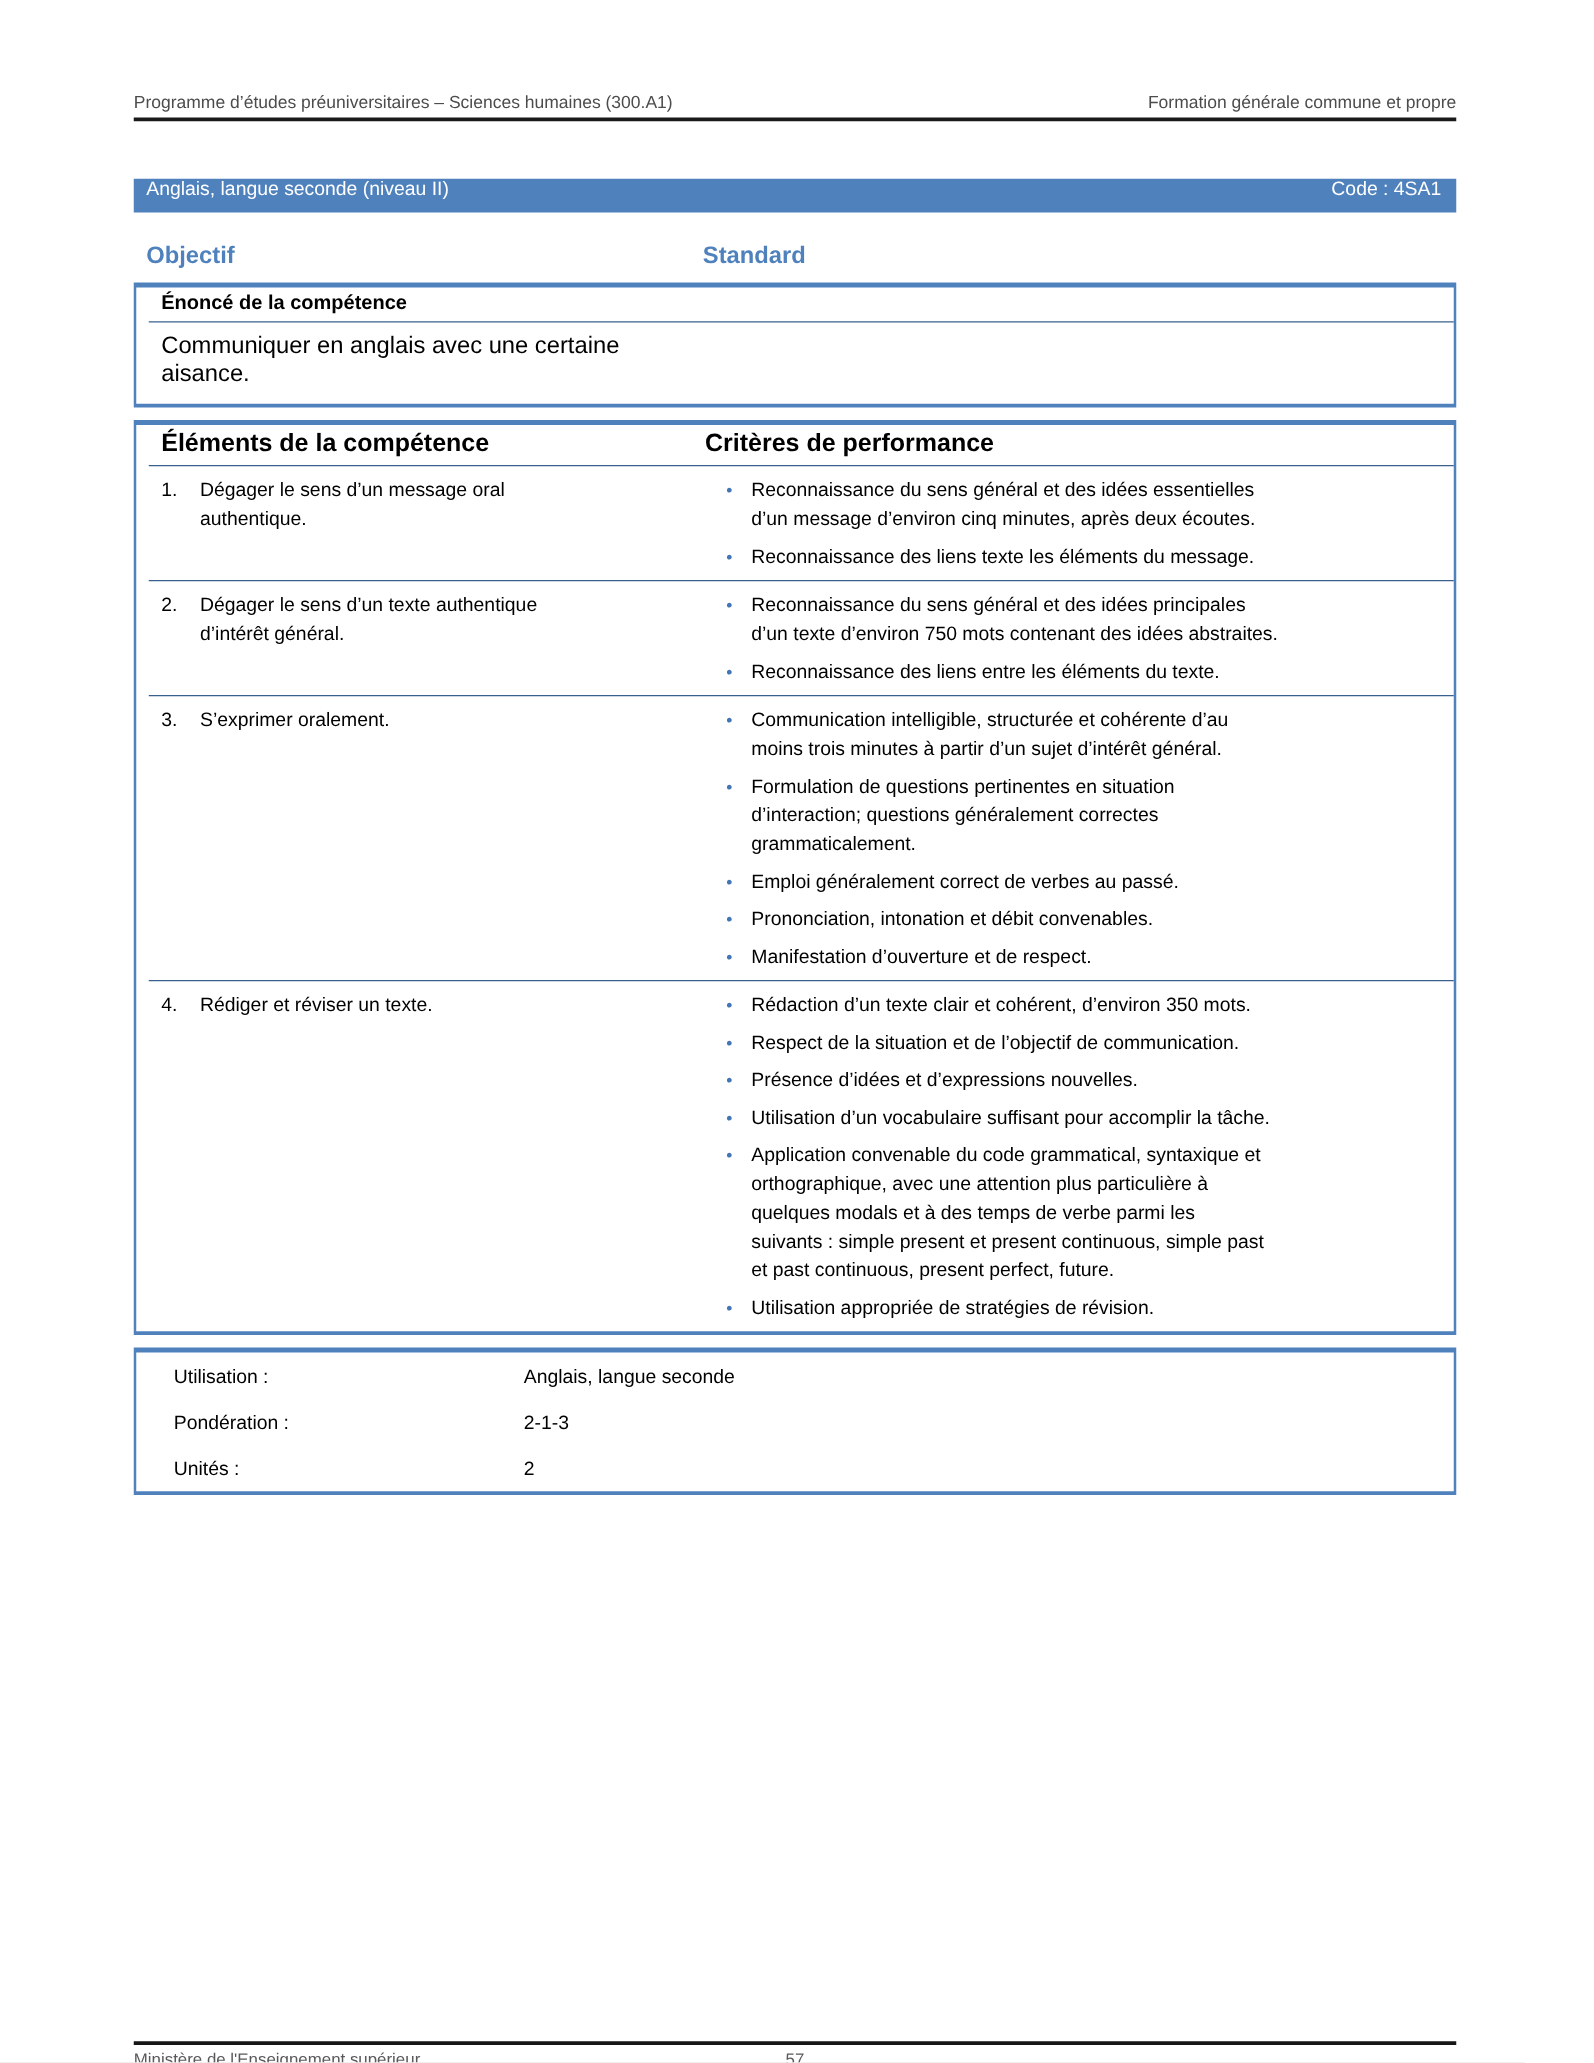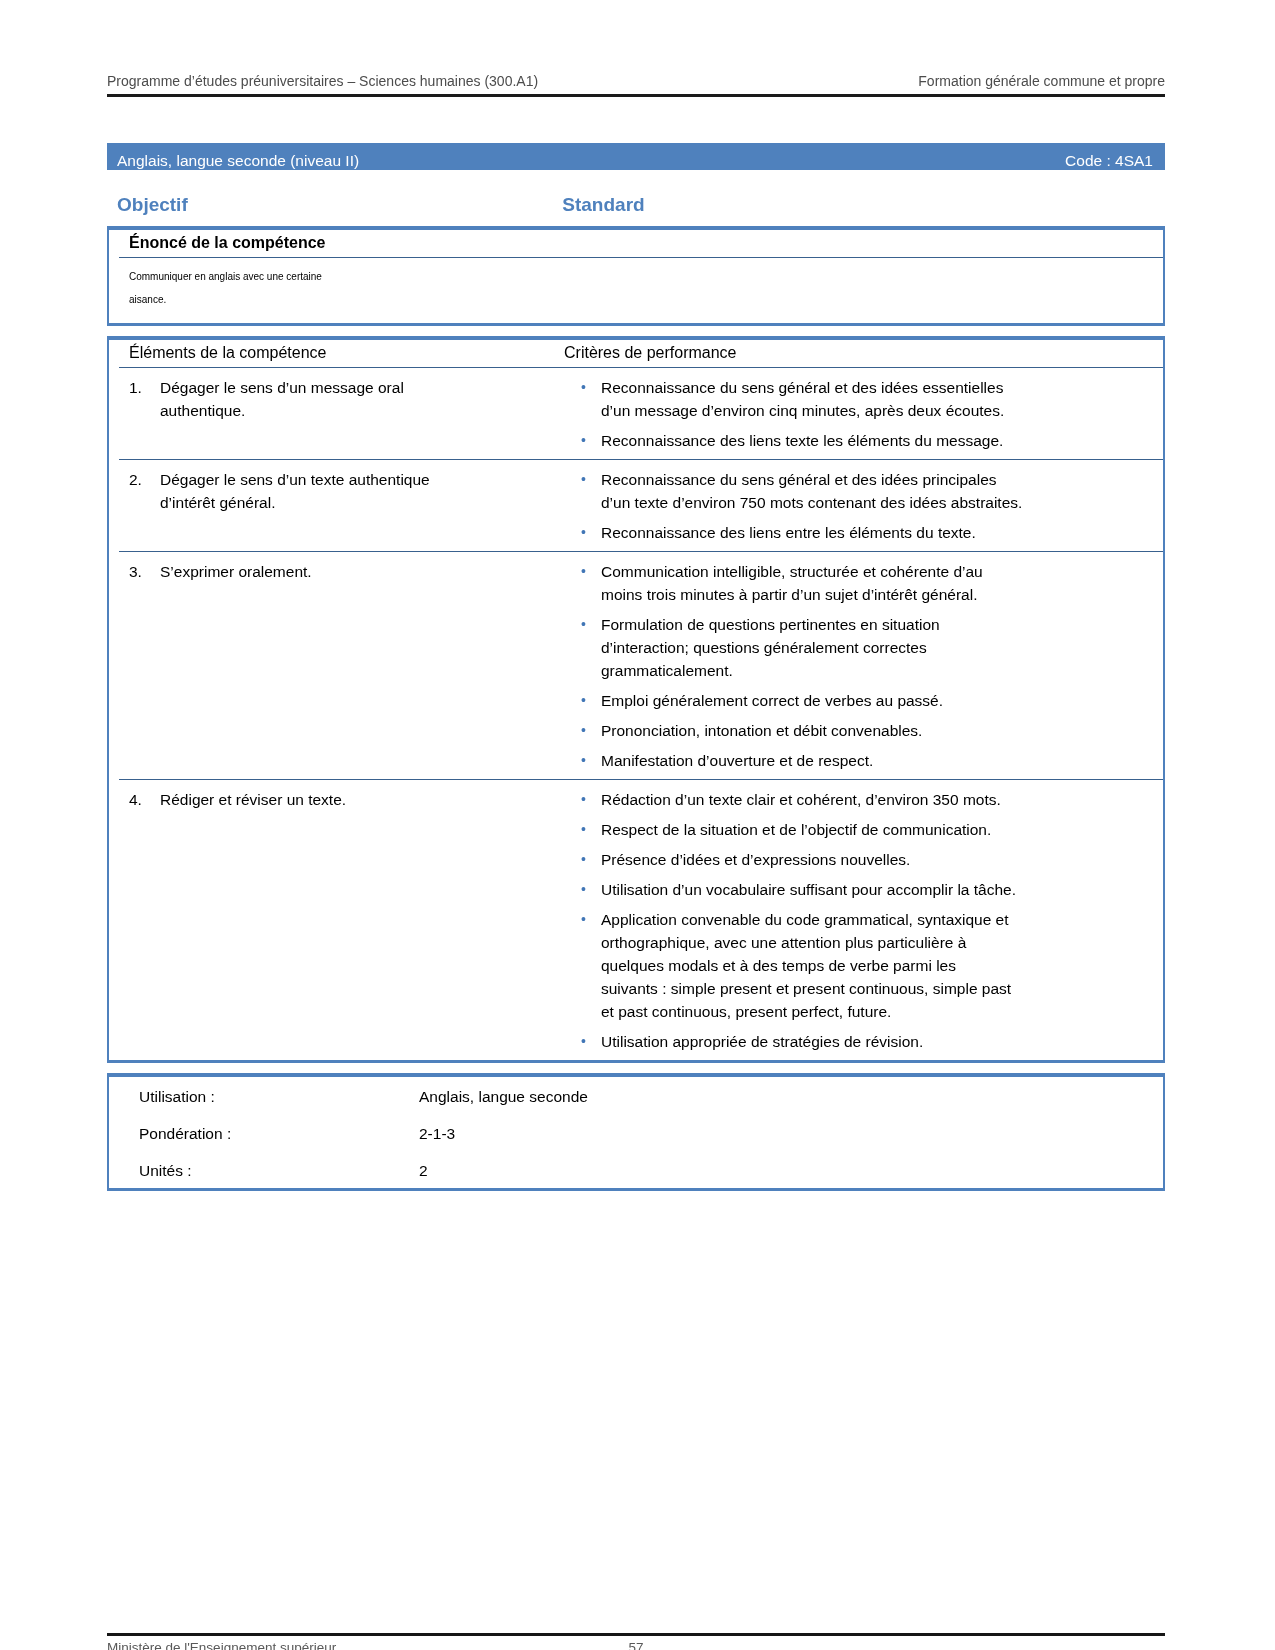--- a/index.html
+++ b/index.html
@@ -21,21 +21,21 @@
     font-size:14px;color:#4c4c4c;
   }
   .header-rule{border-top:3px solid #1a1a1a;margin-top:5px;}
 
   
   .banner{
     margin-top:46px;
     background:#4F81BD;
     color:#fff;
     height:27px;
-    display:flex;justify-content:space-between;align-items:flex-end;
+    display:flex;justify-content:space-between;align-items:flex-start;
     padding:0 12px 0 10px;
     box-sizing:border-box;
     font-size:15.5px;
   }
 
   
   .col-headings{margin-top:24px;padding-left:10px;font-size:19px;font-weight:bold;color:#4F81BD;}
   .col-headings .obj{display:inline-block;width:440px;}
 
   
@@ -48,26 +48,26 @@
     padding-left:10px;
   }
   .box-header{
     font-weight:bold;font-size:16px;
     padding:4px 10px 5px 10px;
     border-bottom:1px solid #39618e;
   }
   .preline{white-space:pre-line;}
 
   
-  .enonce-body{padding:7px 10px 12px 10px;font-size:10px;line-height:23px;}
+  .enonce-body{padding:7px 10px 12px 10px;font-size:19px;line-height:23px;}
 
   
   .comp-header-row{
     display:flex;
-    font-weight:normal;font-size:16px;
+    font-weight:bold;font-size:20px;
     padding:4px 0 5px 10px;
     border-bottom:1px solid #39618e;
   }
   .comp-header-row .c1{width:435px;flex:none;}
   .comp-row{
     display:flex;
     padding:8px 0 4px 0;
     border-bottom:1px solid #39618e;
     font-size:15.5px;line-height:23px;
   }

